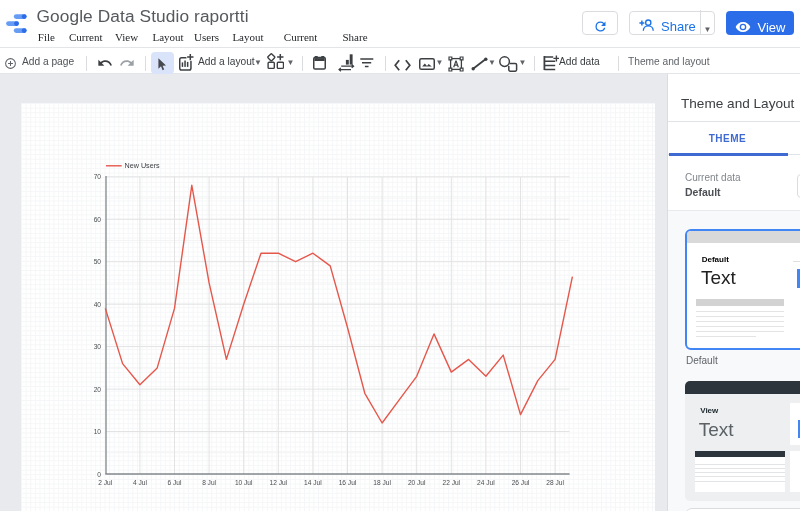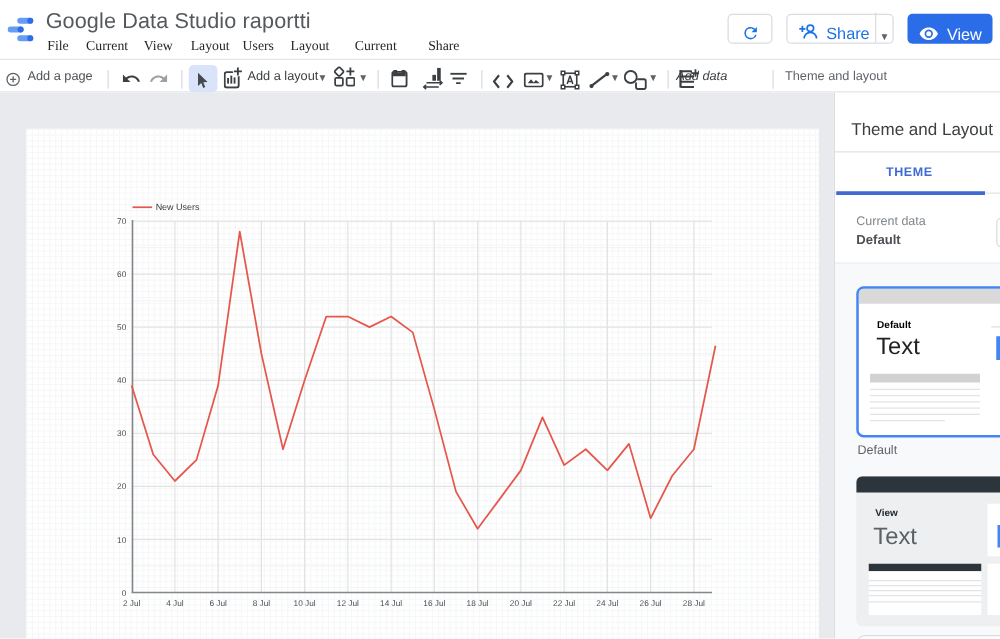--- a/index.html
+++ b/index.html
@@ -297,17 +297,17 @@
       </svg>
     <span class="tcar" style="left:518.5px;">▼</span>
     <span class="tsep" style="left:533.5px;"></span>
     <svg class="ti" style="left:542.5px;top:7px;" width="16" height="16" viewBox="0 0 16 16">
         <g fill="none" stroke="#3c4043" stroke-width="1.5">
           <path d="M1.4 1v14" stroke-width="1.8"></path>
           <path d="M1.4 2h8.8M1.4 6.2h10.8M1.4 10.4h10.8M1.4 14.6h10.8"></path>
           <path d="M13.4 0.4v6M10.4 3.4h6" stroke-width="1.4"></path>
         </g>
       </svg>
-    <span class="ttext" style="left:541px;font-style:italic;">Add data</span>
+    <span class="ttext" style="left:559px;">Add data</span>
     <span class="tsep" style="left:617.5px;"></span>
     <span class="ttext" style="left:628px;color:#5f6368;">Theme and layout</span>
   </div>
 </div>
 
 </body></html>

